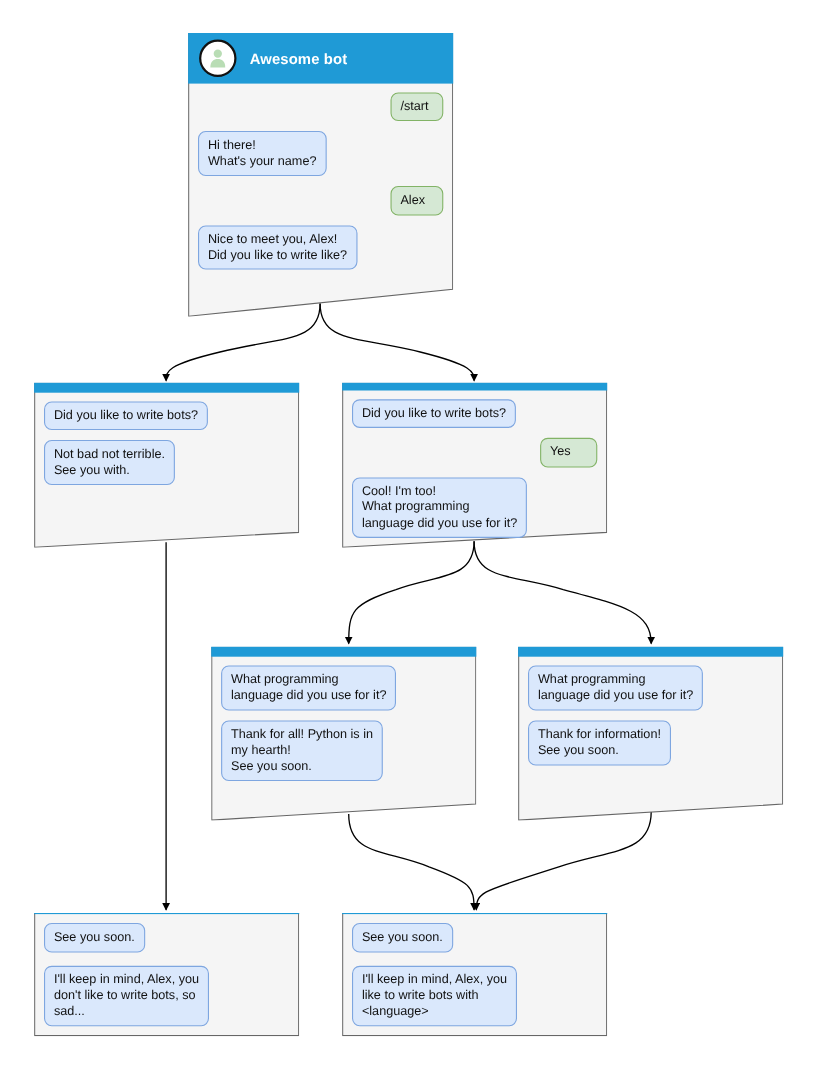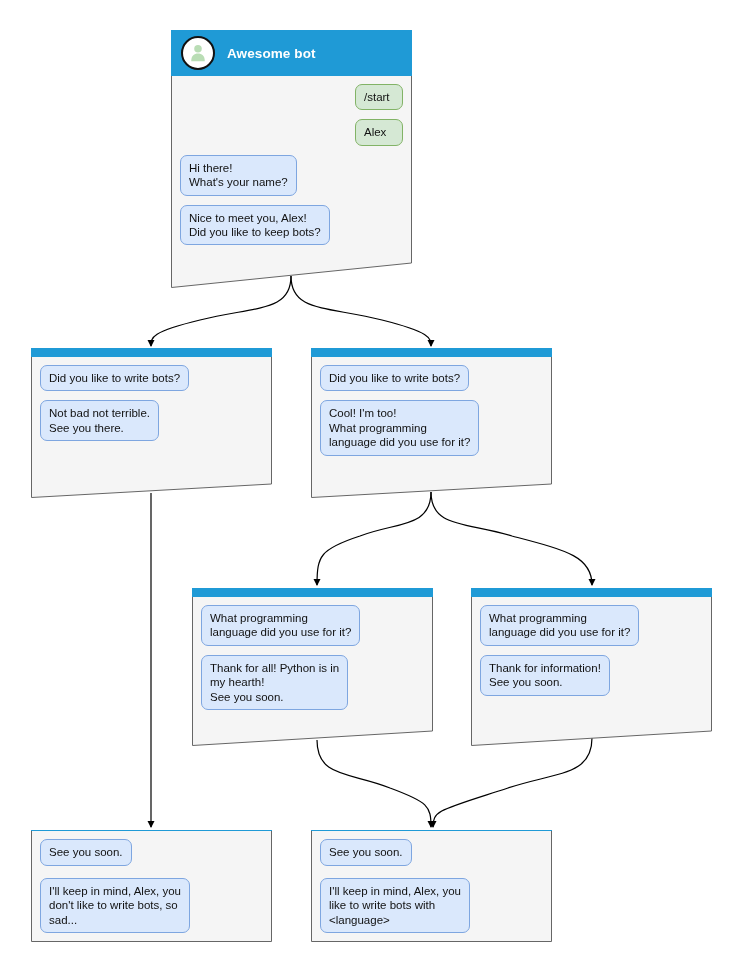--- a/index.html
+++ b/index.html
@@ -122,63 +122,66 @@
             <circle cx="12" cy="7.4" r="4.1" fill="#b9ddb5"></circle>
             <path d="M4.6 21 C4.6 14.8 8 12.6 12 12.6 C16 12.6 19.4 14.8 19.4 21 Z" fill="#b9ddb5"></path>
           </svg>
         </div>
         <div class="bot-title">Awesome bot</div>
       </div>
       <div class="chat">
         <div class="row right">
           <div class="bubble user">/start</div>
         </div>
+        <div class="row left">
+          <div class="bubble bot">Hi there!
+What's your name?</div>
+        </div>
         <div class="row right">
           <div class="bubble user">Alex</div>
         </div>
         <div class="row left">
-          <div class="bubble bot">Hi there!
-What's your name?</div>
-        </div>
-        <div class="row left">
           <div class="bubble bot">Nice to meet you, Alex!
-Did you like to keep bots?</div>
+Did you like to write like?</div>
         </div>
       </div>
     </div>
   </div>
 
   <div class="node small" style="left:31px;top:348px;width:241px;height:150px;">
     <svg class="skewbg" viewBox="0 0 241 150" preserveAspectRatio="none">
       <polygon points="0.5,0.5 240.5,0.5 240.5,136 0.5,149.5" fill="#f5f5f5" stroke="#666666" stroke-width="1"></polygon>
     </svg>
     <div class="inner">
       <div class="titlebar"></div>
       <div class="chat">
         <div class="row left">
           <div class="bubble bot">Did you like to write bots?</div>
         </div>
         <div class="row left">
           <div class="bubble bot">Not bad not terrible.
-See you there.</div>
+See you with.</div>
         </div>
       </div>
     </div>
   </div>
 
   <div class="node small" style="left:311px;top:348px;width:241px;height:150px;">
     <svg class="skewbg" viewBox="0 0 241 150" preserveAspectRatio="none">
       <polygon points="0.5,0.5 240.5,0.5 240.5,136 0.5,149.5" fill="#f5f5f5" stroke="#666666" stroke-width="1"></polygon>
     </svg>
     <div class="inner">
       <div class="titlebar"></div>
       <div class="chat">
         <div class="row left">
           <div class="bubble bot">Did you like to write bots?</div>
         </div>
+        <div class="row right">
+          <div class="bubble user">Yes</div>
+        </div>
         <div class="row left">
           <div class="bubble bot">Cool! I'm too!
 What programming
 language did you use for it?</div>
         </div>
       </div>
     </div>
   </div>
 
   <div class="node small" style="left:192px;top:588px;width:241px;height:158px;">

